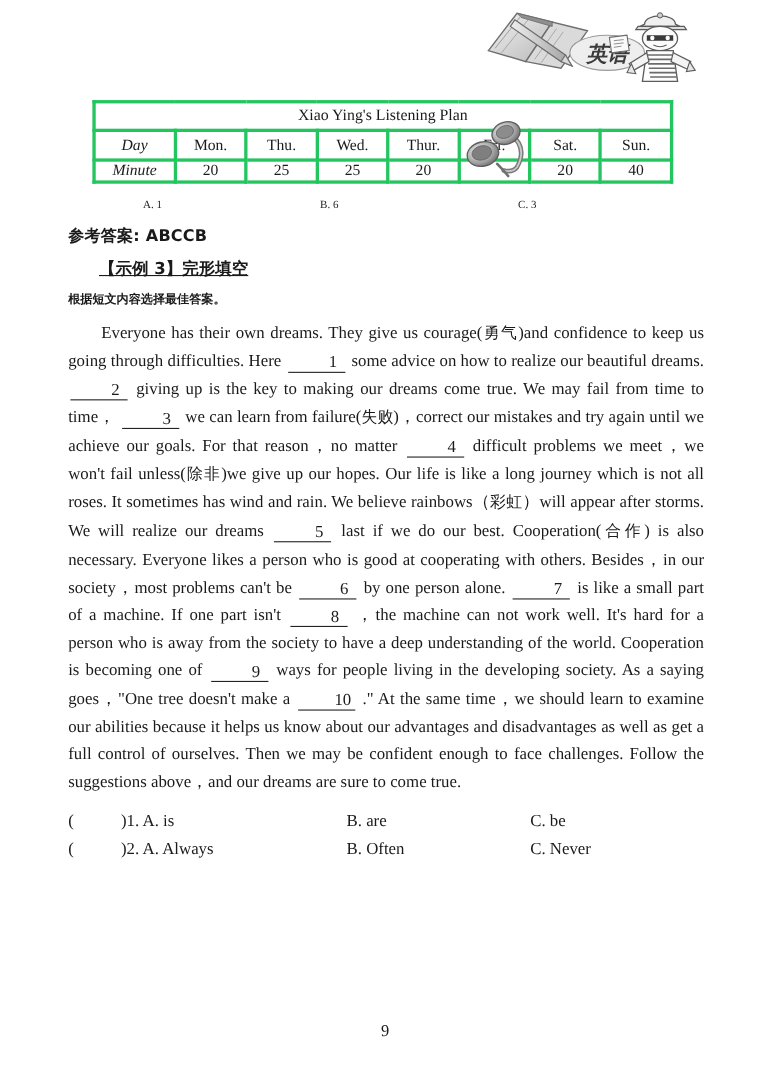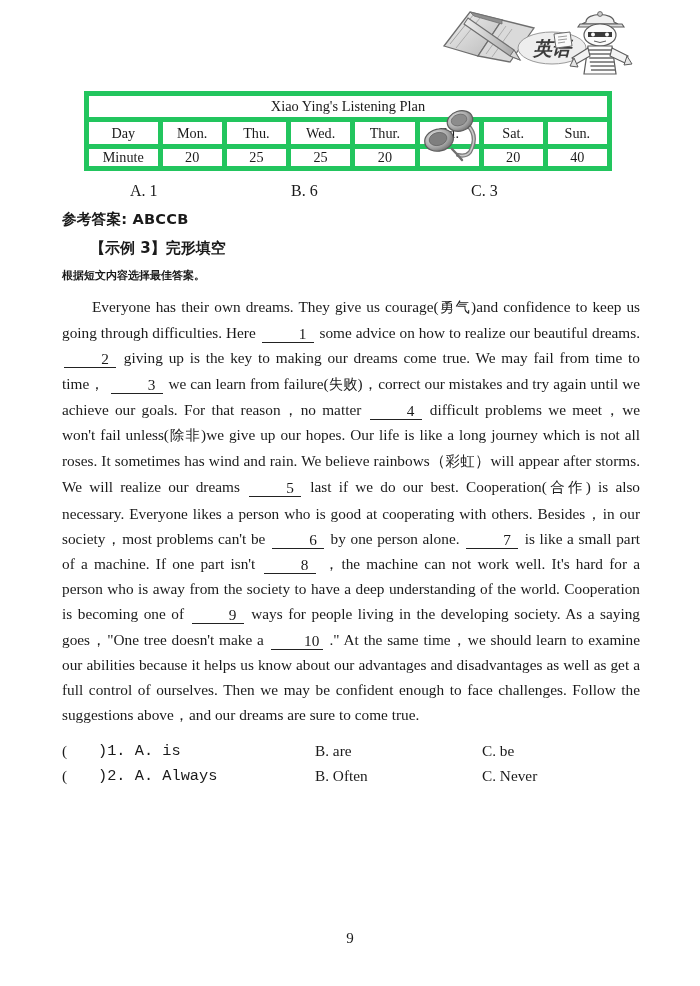--- a/index.html
+++ b/index.html
@@ -54,48 +54,48 @@
     margin-left: 22px;
     position: relative;
     width: 528px;
   }
   table.plan {
     border-collapse: collapse;
     width: 528px;
     font-size: 14.2px;
   }
   table.plan td {
-    border: 5px solid #22c55e;
+    border: 3px solid #22c55e;
     text-align: center;
     padding: 0;
     height: 27px;
     font-family: "Liberation Serif", serif;
   }
   table.plan tr.title-row td {
     height: 26px;
     font-size: 14.4px;
   }
   table.plan tr.head-row td { height: 27px; }
   table.plan tr.data-row td { height: 19px; }
-  td.label-col { width: 74px; }
+  td.label-col { width: 74px; font-style: italic; }
   td.day-col { width: 64.8px; }
 
   .headphone-overlay {
     position: absolute;
     left: 338px;
     top: 19px;
     width: 66px;
     height: 52px;
     pointer-events: none;
   }
 
   
   .abc-row {
     margin-top: 8px;
-    font-size: 16px;
+    font-size: 10px;
     line-height: 24px;
     position: relative;
     height: 24px;
   }
   .abc-row span { position: absolute; top: 0; }
   .abc-a { left: 68px; }
   .abc-b { left: 229px; }
   .abc-c { left: 409px; }
 
   
@@ -120,20 +120,21 @@
   }
 
   
   .ex-heading {
     margin-top: 4px;
     font-family: "DejaVu Sans", sans-serif;
     font-size: 15px;
     font-weight: bold;
     line-height: 27px;
     text-indent: 28px;
+    text-decoration: underline;
   }
   .ex-instr {
     font-family: "DejaVu Sans", sans-serif;
     font-size: 11px;
     font-weight: bold;
     line-height: 27px;
   }
 
   
   .passage {
@@ -158,21 +159,21 @@
   .opt-list {
     margin-top: 12px;
     font-size: 15.3px;
   }
   .opt-row {
     position: relative;
     height: 24.4px;
     line-height: 24.4px;
   }
   .opt-row .o-paren { position: absolute; left: 0; }
-  .opt-row .o-num   { position: absolute; left: 36px; font-family: Liberation Mono, monospace; }
+  .opt-row .o-num   { position: absolute; left: 48px; }
   .opt-row .o-b     { position: absolute; left: 253px; }
   .opt-row .o-c     { position: absolute; left: 420px; }
 
   
   .page-number {
     position: absolute;
     top: 930px;
     left: 0;
     width: 700px;
     text-align: center;

